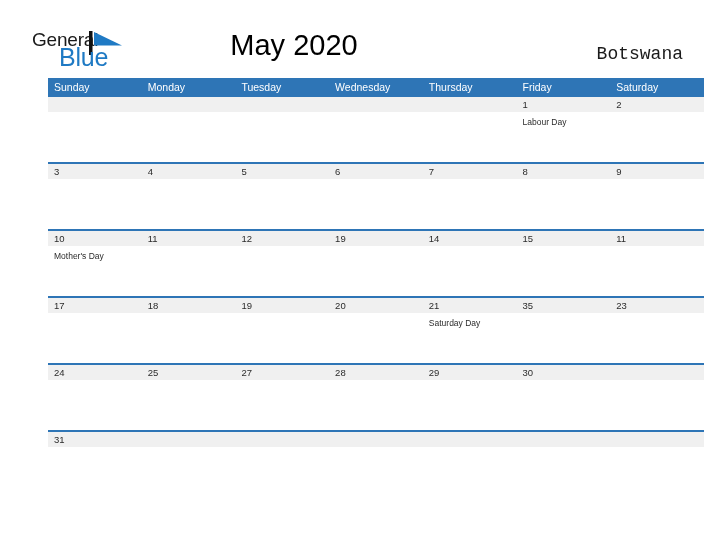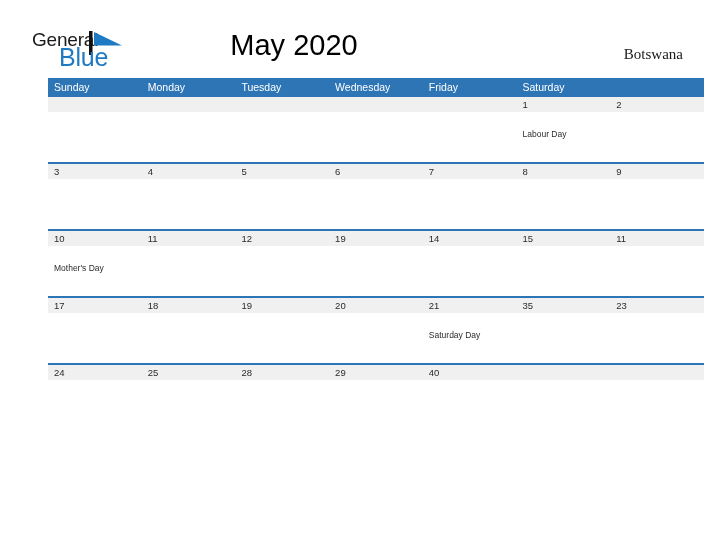--- a/index.html
+++ b/index.html
@@ -77,23 +77,23 @@
     color: #000000;
     font-family: "Liberation Sans", sans-serif;
     line-height: 34px;
     white-space: nowrap;
   }
 
   .cal-country {
     position: absolute;
     right: 29px;
     top: 45px;
-    font-size: 15px;
+    font-size: 18px;
     color: #1a1a1a;
-    font-family: Liberation Serif, serif;
+    font-family: Liberation Mono, monospace;
     line-height: 18px;
     white-space: nowrap;
   }
 
   
   .calendar {
     position: absolute;
     left: 28px;
     top: 78px;
     width: 656px;
@@ -160,21 +160,21 @@
     color: #2b2b2b;
     font-family: "Liberation Sans", sans-serif;
     white-space: nowrap;
     height: 15px;
   }
   .day-number:empty {
     height: 15px;
   }
 
   .day-events {
-    padding-top: 17px;
+    padding-top: 5px;
   }
   .event {
     font-size: 8.5px;
     line-height: 11px;
     color: #2b2b2b;
     font-family: "Liberation Sans", sans-serif;
     white-space: nowrap;
   }
 </style>
 </head>
@@ -201,20 +201,21 @@
 
   </div>
 
   <div class="calendar">
 
     <div class="weekday-header">
       <div class="weekday-cell">Sunday</div>
       <div class="weekday-cell">Monday</div>
       <div class="weekday-cell">Tuesday</div>
       <div class="weekday-cell">Wednesday</div>
+      <div class="weekday-cell">Thursday</div>
       <div class="weekday-cell">Friday</div>
       <div class="weekday-cell">Saturday</div>
     </div>
 
     <div id="weeks-container">
         <div class="week-row">
           <div class="week-inner">
             <div class="numbers-band"></div>
             <div class="day-cell">
               <div class="day-number"></div>
@@ -329,27 +330,56 @@
         <div class="week-row">
           <div class="week-inner">
             <div class="numbers-band"></div>
             <div class="day-cell">
               <div class="day-number">24</div>
             </div>
             <div class="day-cell">
               <div class="day-number">25</div>
             </div>
             <div class="day-cell">
+              <div class="day-number">27</div>
+            </div>
+            <div class="day-cell">
               <div class="day-number">28</div>
             </div>
             <div class="day-cell">
               <div class="day-number">29</div>
             </div>
             <div class="day-cell">
-              <div class="day-number">40</div>
+              <div class="day-number">30</div>
+            </div>
+          </div>
+        </div>
+        <div class="week-row last">
+          <div class="week-inner">
+            <div class="numbers-band"></div>
+            <div class="day-cell">
+              <div class="day-number">31</div>
+            </div>
+            <div class="day-cell">
+              <div class="day-number"></div>
+            </div>
+            <div class="day-cell">
+              <div class="day-number"></div>
+            </div>
+            <div class="day-cell">
+              <div class="day-number"></div>
+            </div>
+            <div class="day-cell">
+              <div class="day-number"></div>
+            </div>
+            <div class="day-cell">
+              <div class="day-number"></div>
+            </div>
+            <div class="day-cell">
+              <div class="day-number"></div>
             </div>
           </div>
         </div>
       </div>
 
   </div>
 
 </div>
 
 </body></html>

